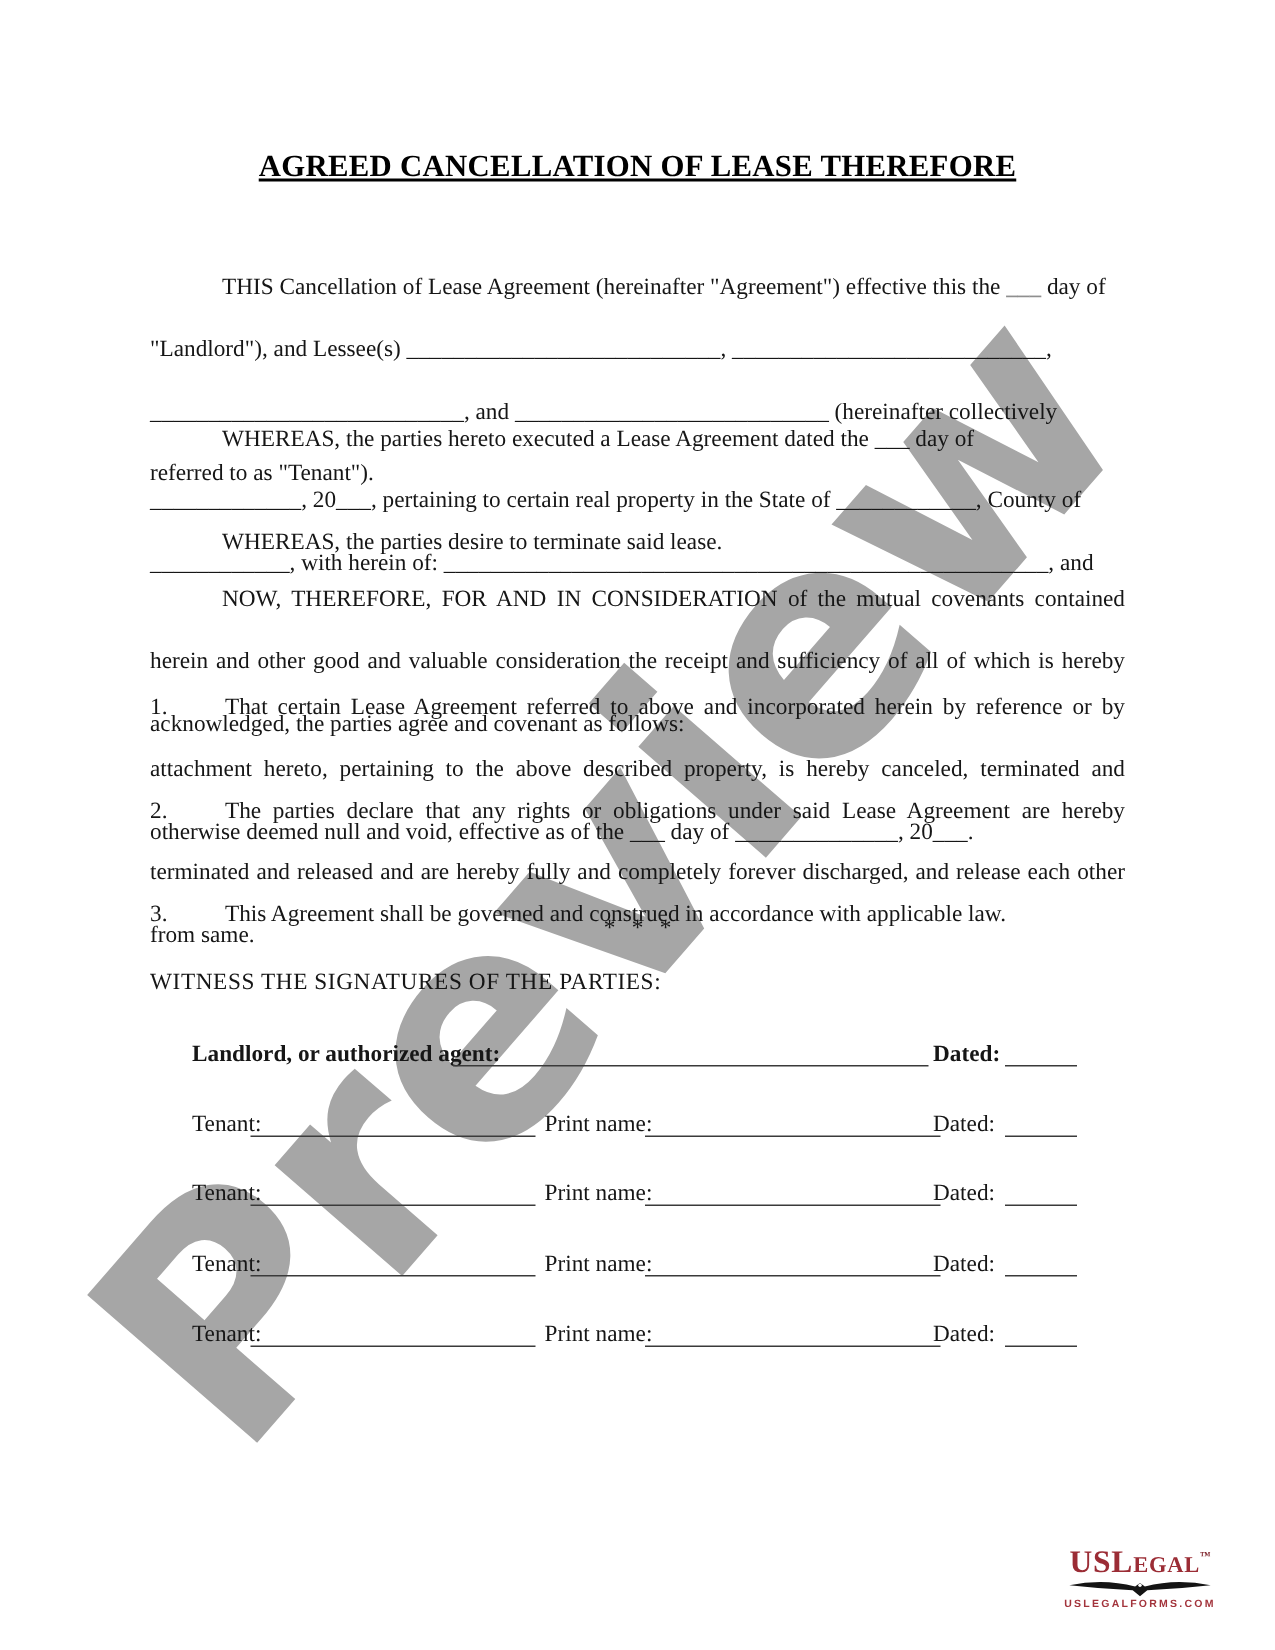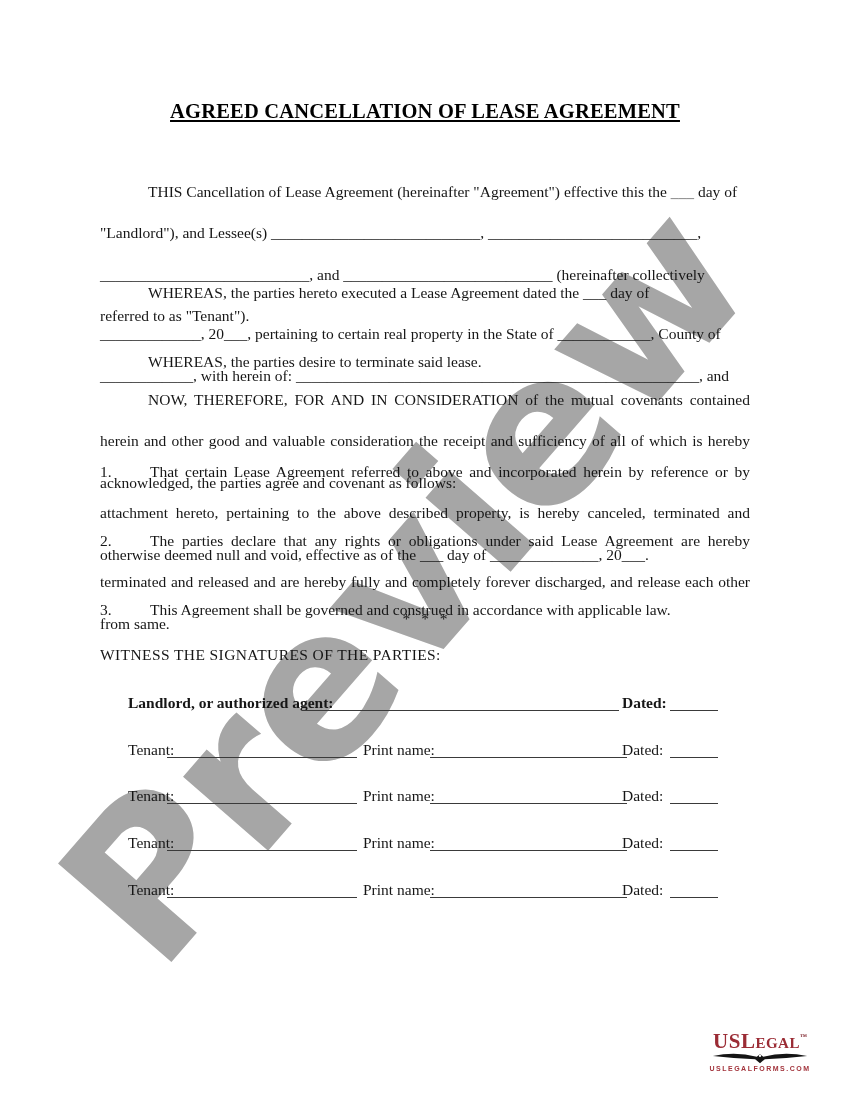--- a/index.html
+++ b/index.html
@@ -43,21 +43,21 @@
              color:#a3343c;letter-spacing:1.5px;white-space:nowrap;}
 </style>
 </head>
 <body>
 
 <div class="page">
 
   <div class="watermark" style="color: rgb(166, 166, 166);">Preview</div>
 
   <div class="content">
-    <h1 class="title">AGREED CANCELLATION OF LEASE AGREEMENT</h1>
+    <h1 class="title">AGREED CANCELLATION OF LEASE THEREFORE</h1>
 
     <div class="para p0">
         <div class="line"><span class="indent"></span>THIS Cancellation of Lease Agreement (hereinafter "Agreement") effective this the <span class="gray-blank">___</span> day of</div>
         <div class="line">"Landlord"), and Lessee(s) ___________________________, ___________________________,</div>
         <div class="line">___________________________, and ___________________________ (hereinafter collectively</div>
         <div class="line">referred to as "Tenant").</div>
       </div>
     <div class="para p1">
         <div class="line"><span class="indent"></span>WHEREAS, the parties hereto executed a Lease Agreement dated the ___ day of</div>
         <div class="line">_____________, 20___, pertaining to certain real property in the State of ____________, County of</div>

